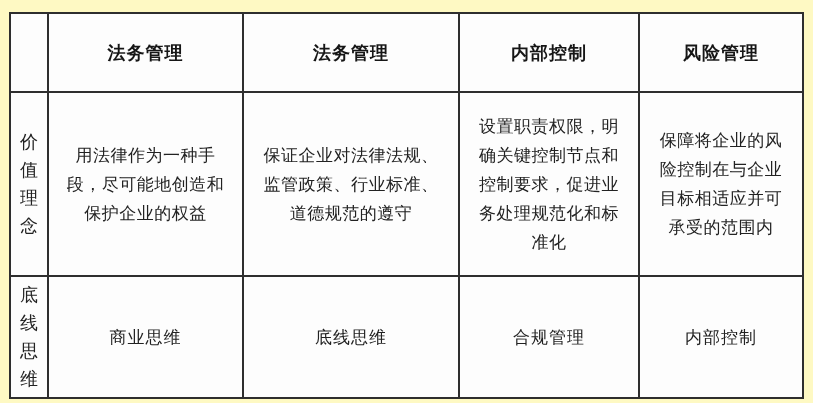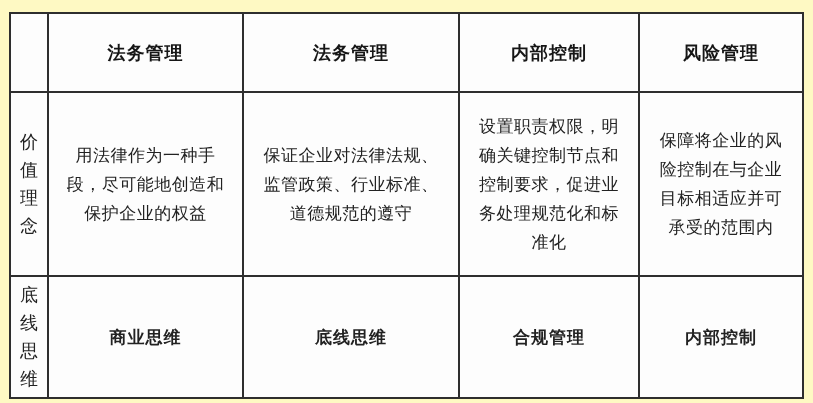--- a/index.html
+++ b/index.html
@@ -55,21 +55,20 @@
     font-size: 17px;
     line-height: 29px;
     white-space: pre-line;
     letter-spacing: 0.5px;
     color: #222222;
   }
   td.key-cell {
     font-size: 17px;
     letter-spacing: 1px;
     color: #222222;
-    font-weight: bold;
   }
   col.c-label { width: 38px; }
   col.c1 { width: 195px; }
   col.c2 { width: 216px; }
   col.c3 { width: 180px; }
   col.c4 { width: 164px; }
 </style>
 </head>
 <body>
 

